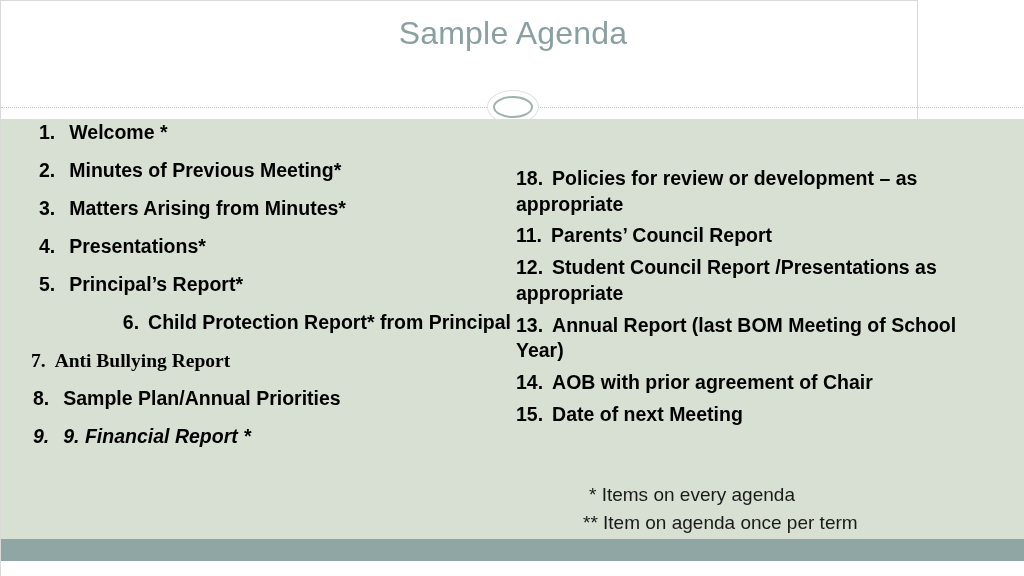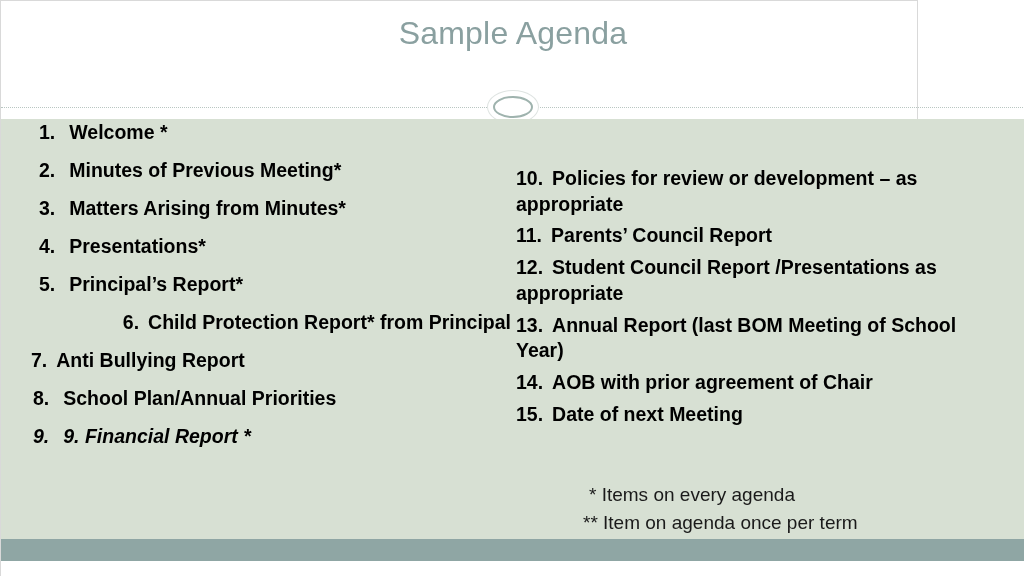--- a/index.html
+++ b/index.html
@@ -126,21 +126,21 @@
     line-height: 1.32;
     margin-bottom: 6px;
   }
   
   .i1 { padding-left: 8px; }
   .i2 { padding-left: 8px; }
   .i3 { padding-left: 8px; }
   .i4 { padding-left: 8px; }
   .i5 { padding-left: 8px; }
   .i6 { padding-left: 0px; text-align: right; }
-  .i7 { padding-left: 0px; }
+  .i7 { padding-left: 0px; font-family: Liberation Serif, serif; }
   .i8 { padding-left: 2px; }
   .i9 { padding-left: 2px; font-style: italic; }
   .gap { display: inline-block; width: 14px; }
   .gap-s { display: inline-block; width: 9px; }
   
   .notes {
     position: absolute;
     right: 20px;
     top: 480px;
     width: 520px;
@@ -168,26 +168,26 @@
   <div class="body-panel"></div>
 
   <div class="col-left">
     <div class="item i1"><span class="num">1.</span><span class="gap"></span><span>Welcome *</span></div>
     <div class="item i2"><span class="num">2.</span><span class="gap"></span><span>Minutes of Previous Meeting*</span></div>
     <div class="item i3"><span class="num">3.</span><span class="gap"></span><span>Matters Arising from Minutes*</span></div>
     <div class="item i4"><span class="num">4.</span><span class="gap"></span><span>Presentations*</span></div>
     <div class="item i5"><span class="num">5.</span><span class="gap"></span><span>Principal’s Report*</span></div>
     <div class="item i6"><span class="num">6.</span><span class="gap-s"></span><span>Child Protection Report* from Principal</span></div>
     <div class="item i7"><span class="num">7.</span><span class="gap-s"></span><span>Anti Bullying Report</span></div>
-    <div class="item i8"><span class="num">8.</span><span class="gap"></span><span>School Plan/Annual Priorities</span></div>
+    <div class="item i8"><span class="num">8.</span><span class="gap"></span><span>Sample Plan/Annual Priorities</span></div>
     <div class="item i9"><span class="num">9.</span><span class="gap"></span><span>9.  Financial Report *</span></div>
   </div>
 
   <div class="col-right">
-    <div class="item-r"><span class="num">10.</span><span class="gap-s"></span><span>Policies for review or development – as appropriate</span></div>
+    <div class="item-r"><span class="num">18.</span><span class="gap-s"></span><span>Policies for review or development – as appropriate</span></div>
     <div class="item-r"><span class="num">11.</span><span class="gap-s"></span><span>Parents’ Council Report</span></div>
     <div class="item-r"><span class="num">12.</span><span class="gap-s"></span><span>Student Council Report /Presentations as appropriate</span></div>
     <div class="item-r"><span class="num">13.</span><span class="gap-s"></span><span>Annual Report (last BOM Meeting of School Year)</span></div>
     <div class="item-r"><span class="num">14.</span><span class="gap-s"></span><span>AOB with prior agreement of Chair</span></div>
     <div class="item-r"><span class="num">15.</span><span class="gap-s"></span><span>Date of next Meeting</span></div>
   </div>
 
   <div class="notes">
     <div class="n1">*  Items on every agenda</div>
     <div class="n2">** Item on agenda once per term</div>

